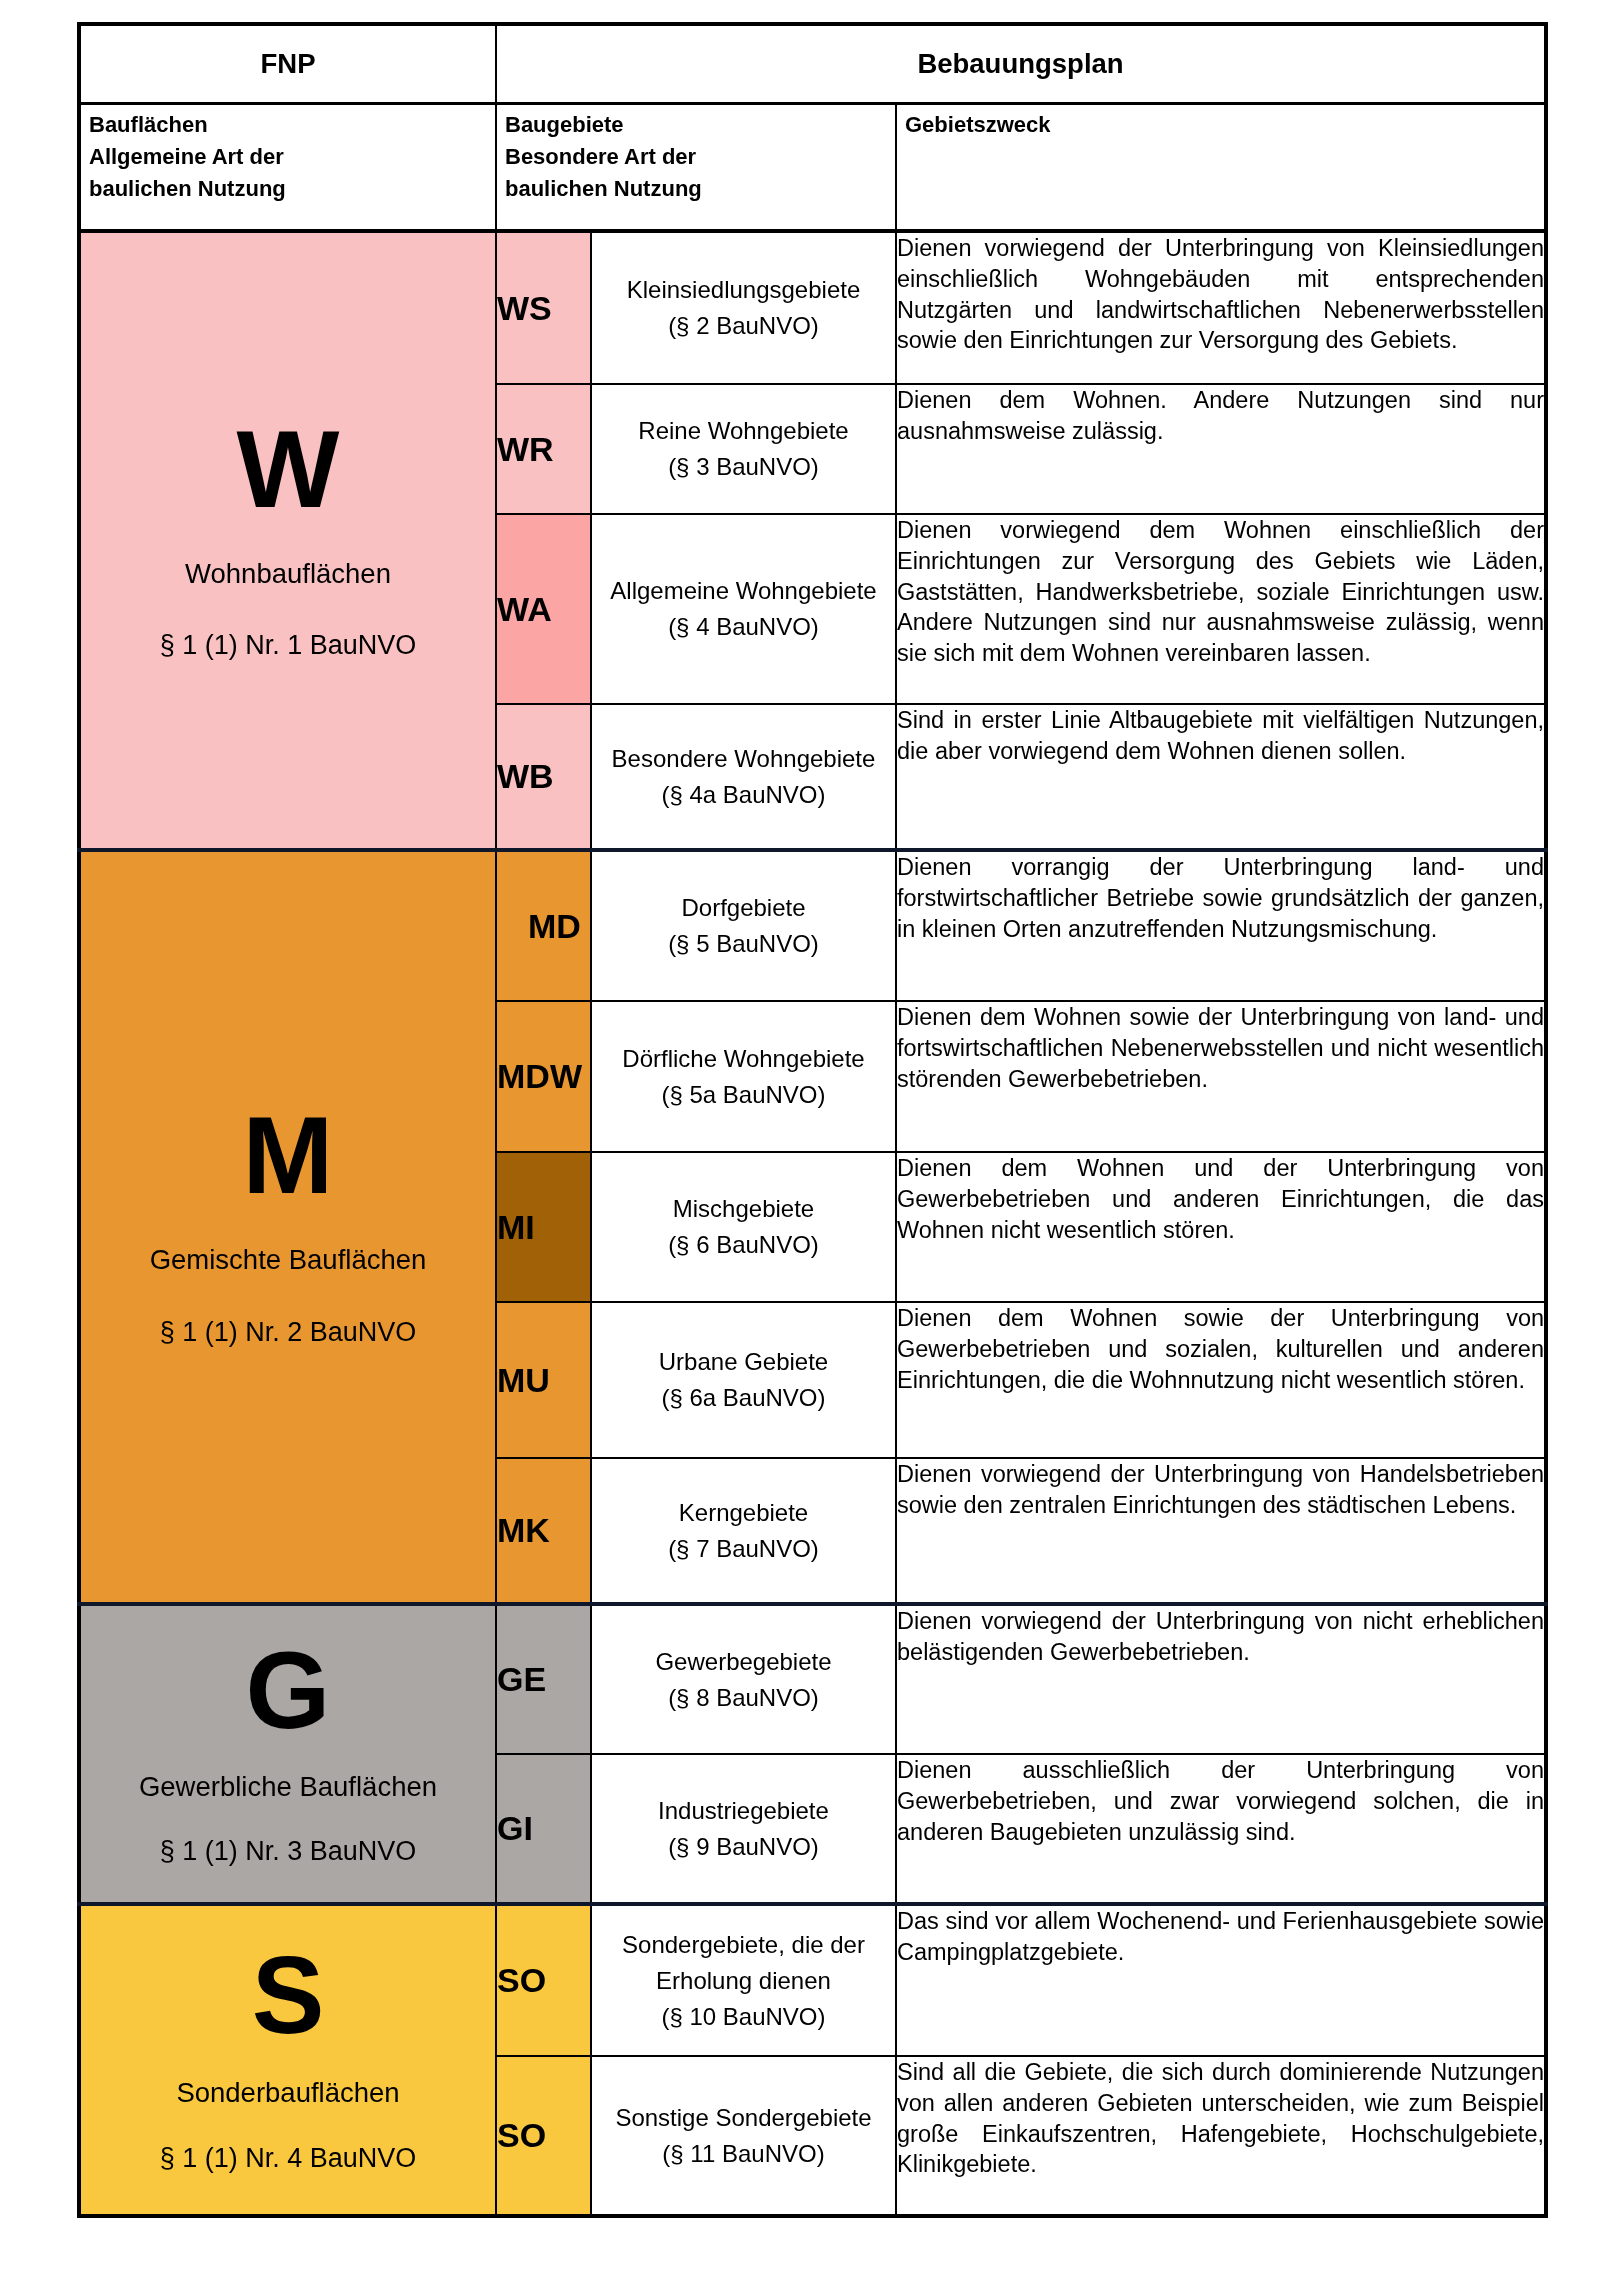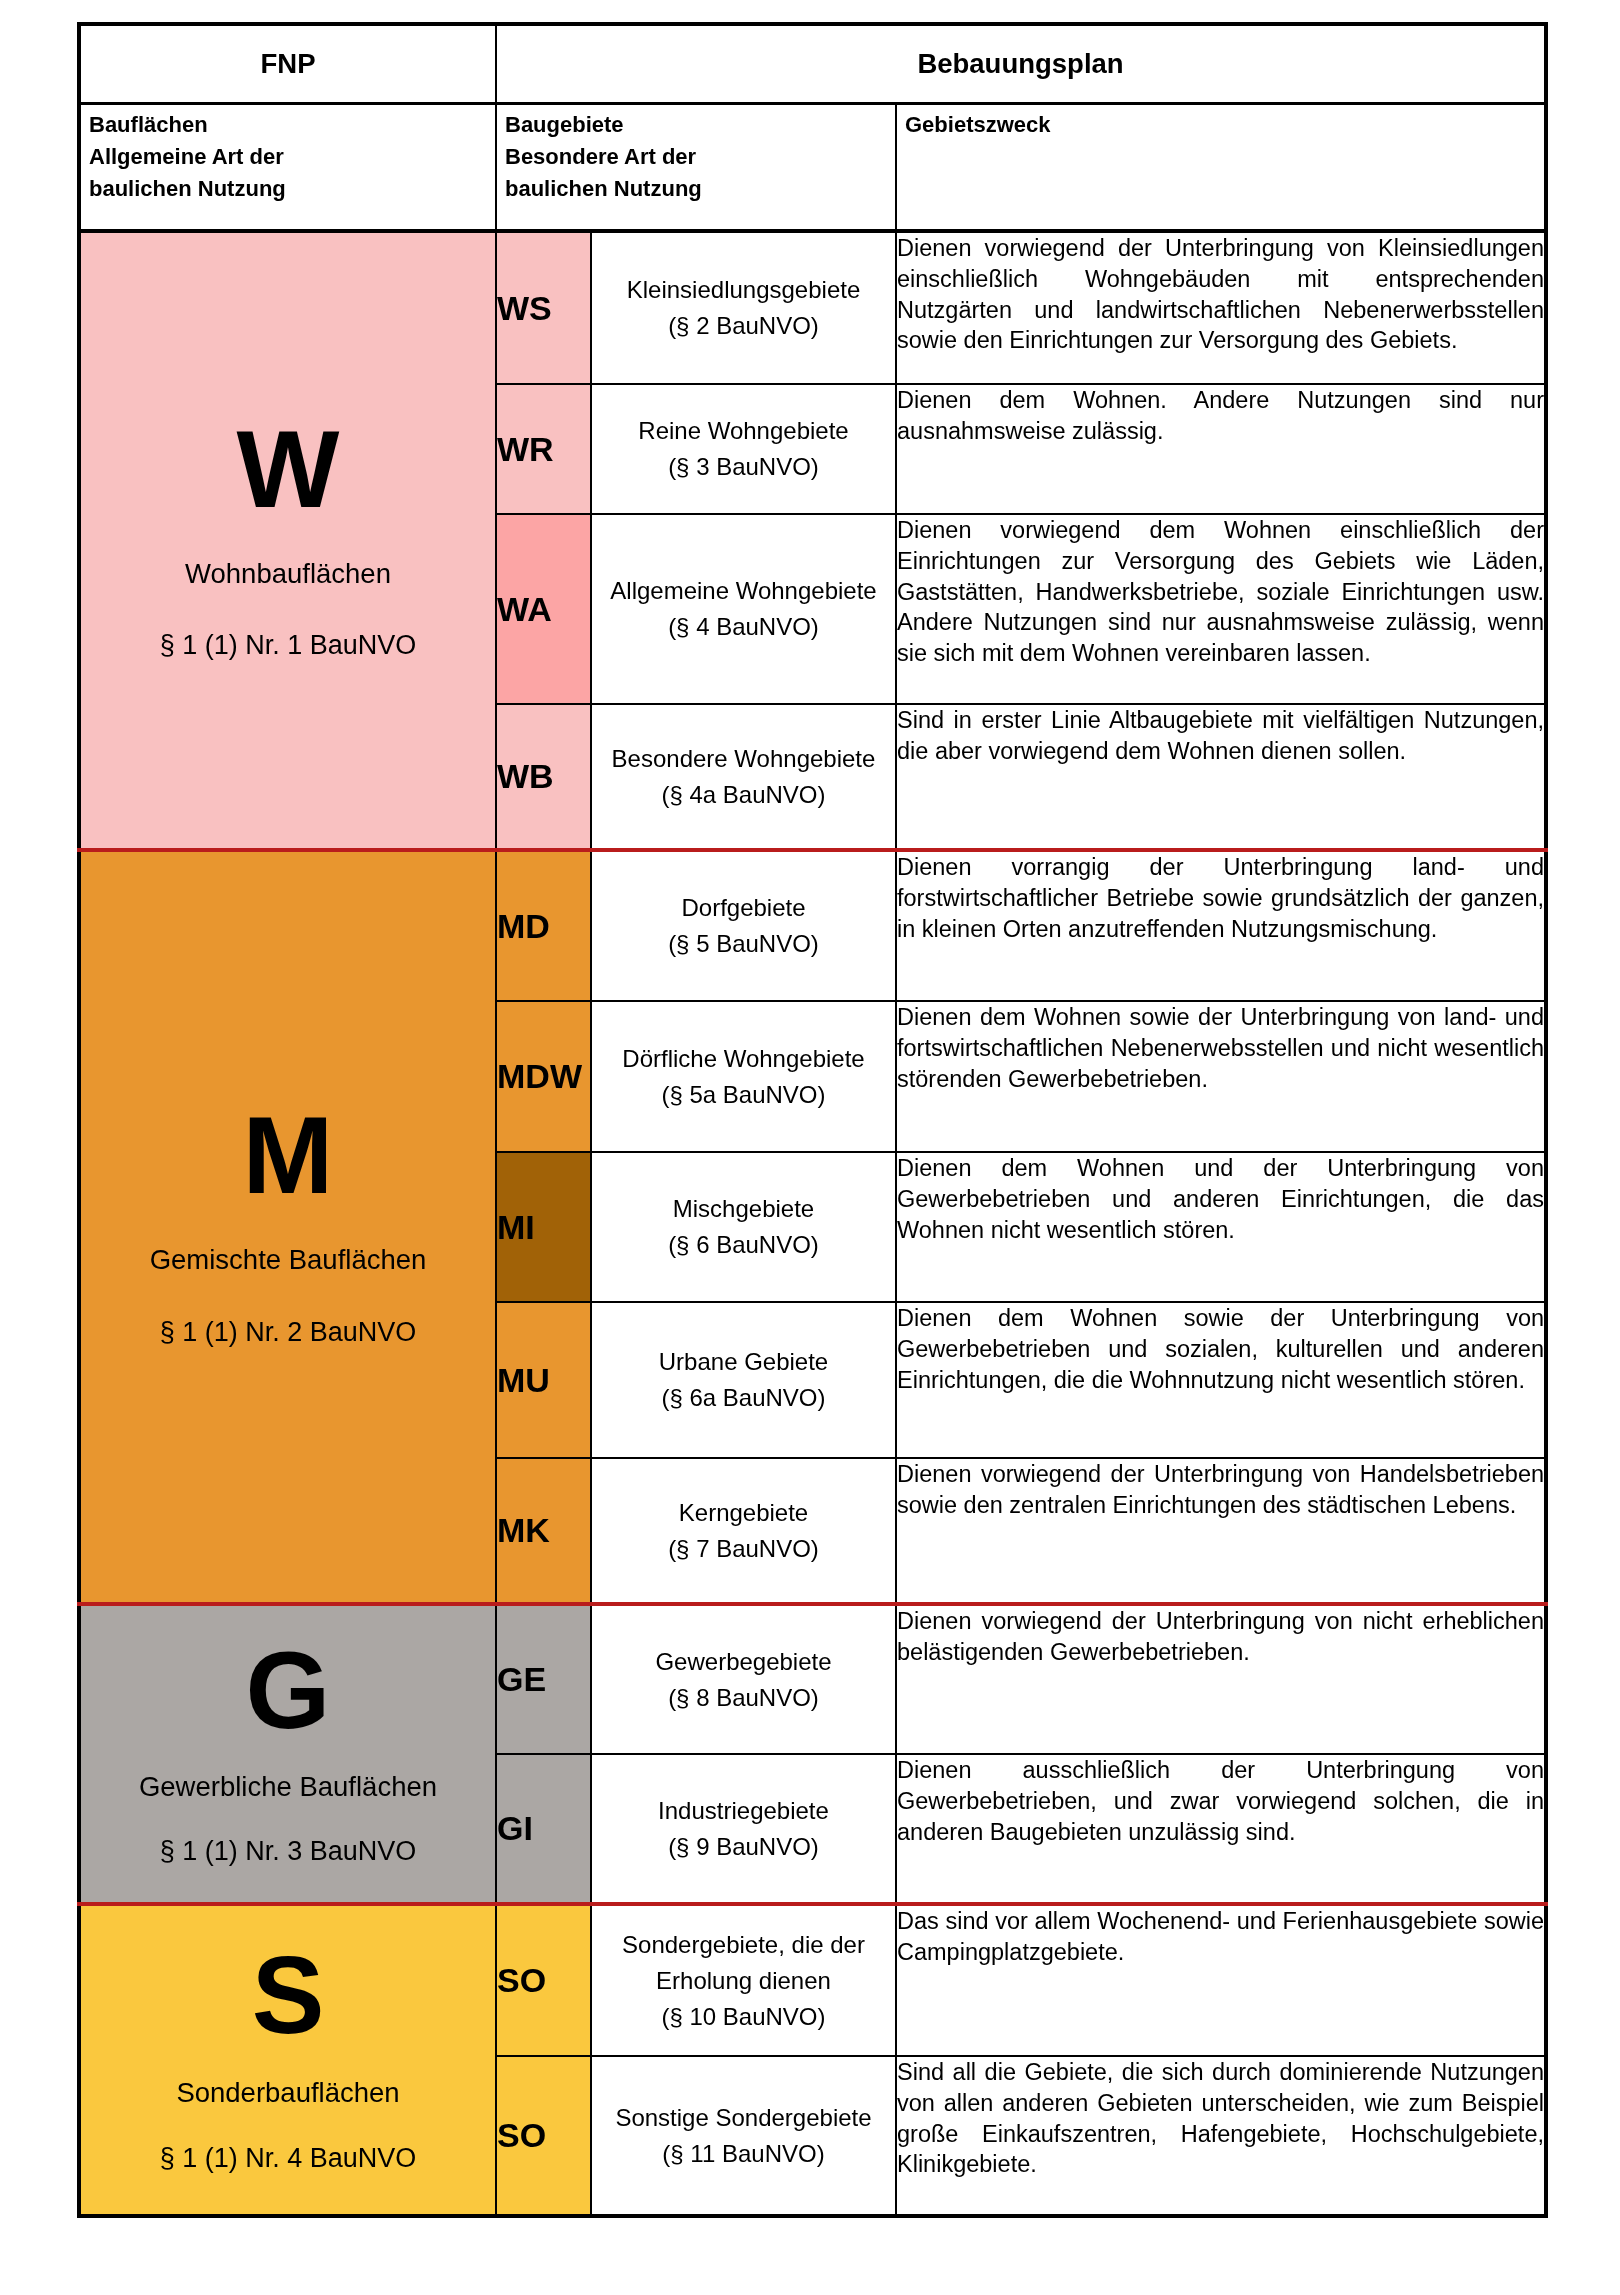--- a/index.html
+++ b/index.html
@@ -90,21 +90,21 @@
   }
   td.purpose-cell {
     background: #fff;
     vertical-align: top;
     text-align: justify;
     text-align-last: left;
     font-size: 23.5px;
     line-height: 1.31;
     padding: 2.4px 6.5px 2.4px 5.7px;
   }
-  tr.group-start td { border-top: 4px solid #b91c1c; margin-left: 48px; }
+  tr.group-start td { border-top: 4px solid #0f172a; margin-left: 48px; }
 </style>
 </head>
 <body>
 
 <div class="table-wrap">
 <table class="nutzung">
   <colgroup>
     <col style="width:417px">
     <col style="width:95px">
     <col style="width:305px">
@@ -168,21 +168,21 @@
   </tr>
 
   <tr class="group-start" style="height:151px">
     <td class="group-cell" rowspan="5" style="background-color: rgb(232, 150, 47);">
       <div class="group-stack">
         <div class="group-letter">M</div>
         <div class="group-name">Gemischte Bauflächen</div>
         <div class="group-law">§ 1 (1) Nr. 2 BauNVO</div>
       </div>
     </td>
-    <td class="code-cell" style="background-color: rgb(232, 150, 47);">MD</td>
+    <td class="code-cell" style="background-color: rgb(232, 150, 47); padding-left: 31px;">MD</td>
     <td class="name-cell">
       <div>Dorfgebiete</div>
       <div>(§ 5 BauNVO)</div>
     </td>
     <td class="purpose-cell">Dienen vorrangig der Unterbringung land- und forstwirtschaftlicher Betriebe sowie grundsätzlich der ganzen, in kleinen Orten anzutreffenden Nutzungsmischung.</td>
   </tr>
   <tr style="height:151px">
     <td class="code-cell" style="background-color: rgb(232, 150, 47);">MDW</td>
     <td class="name-cell">
       <div>Dörfliche Wohngebiete</div>

